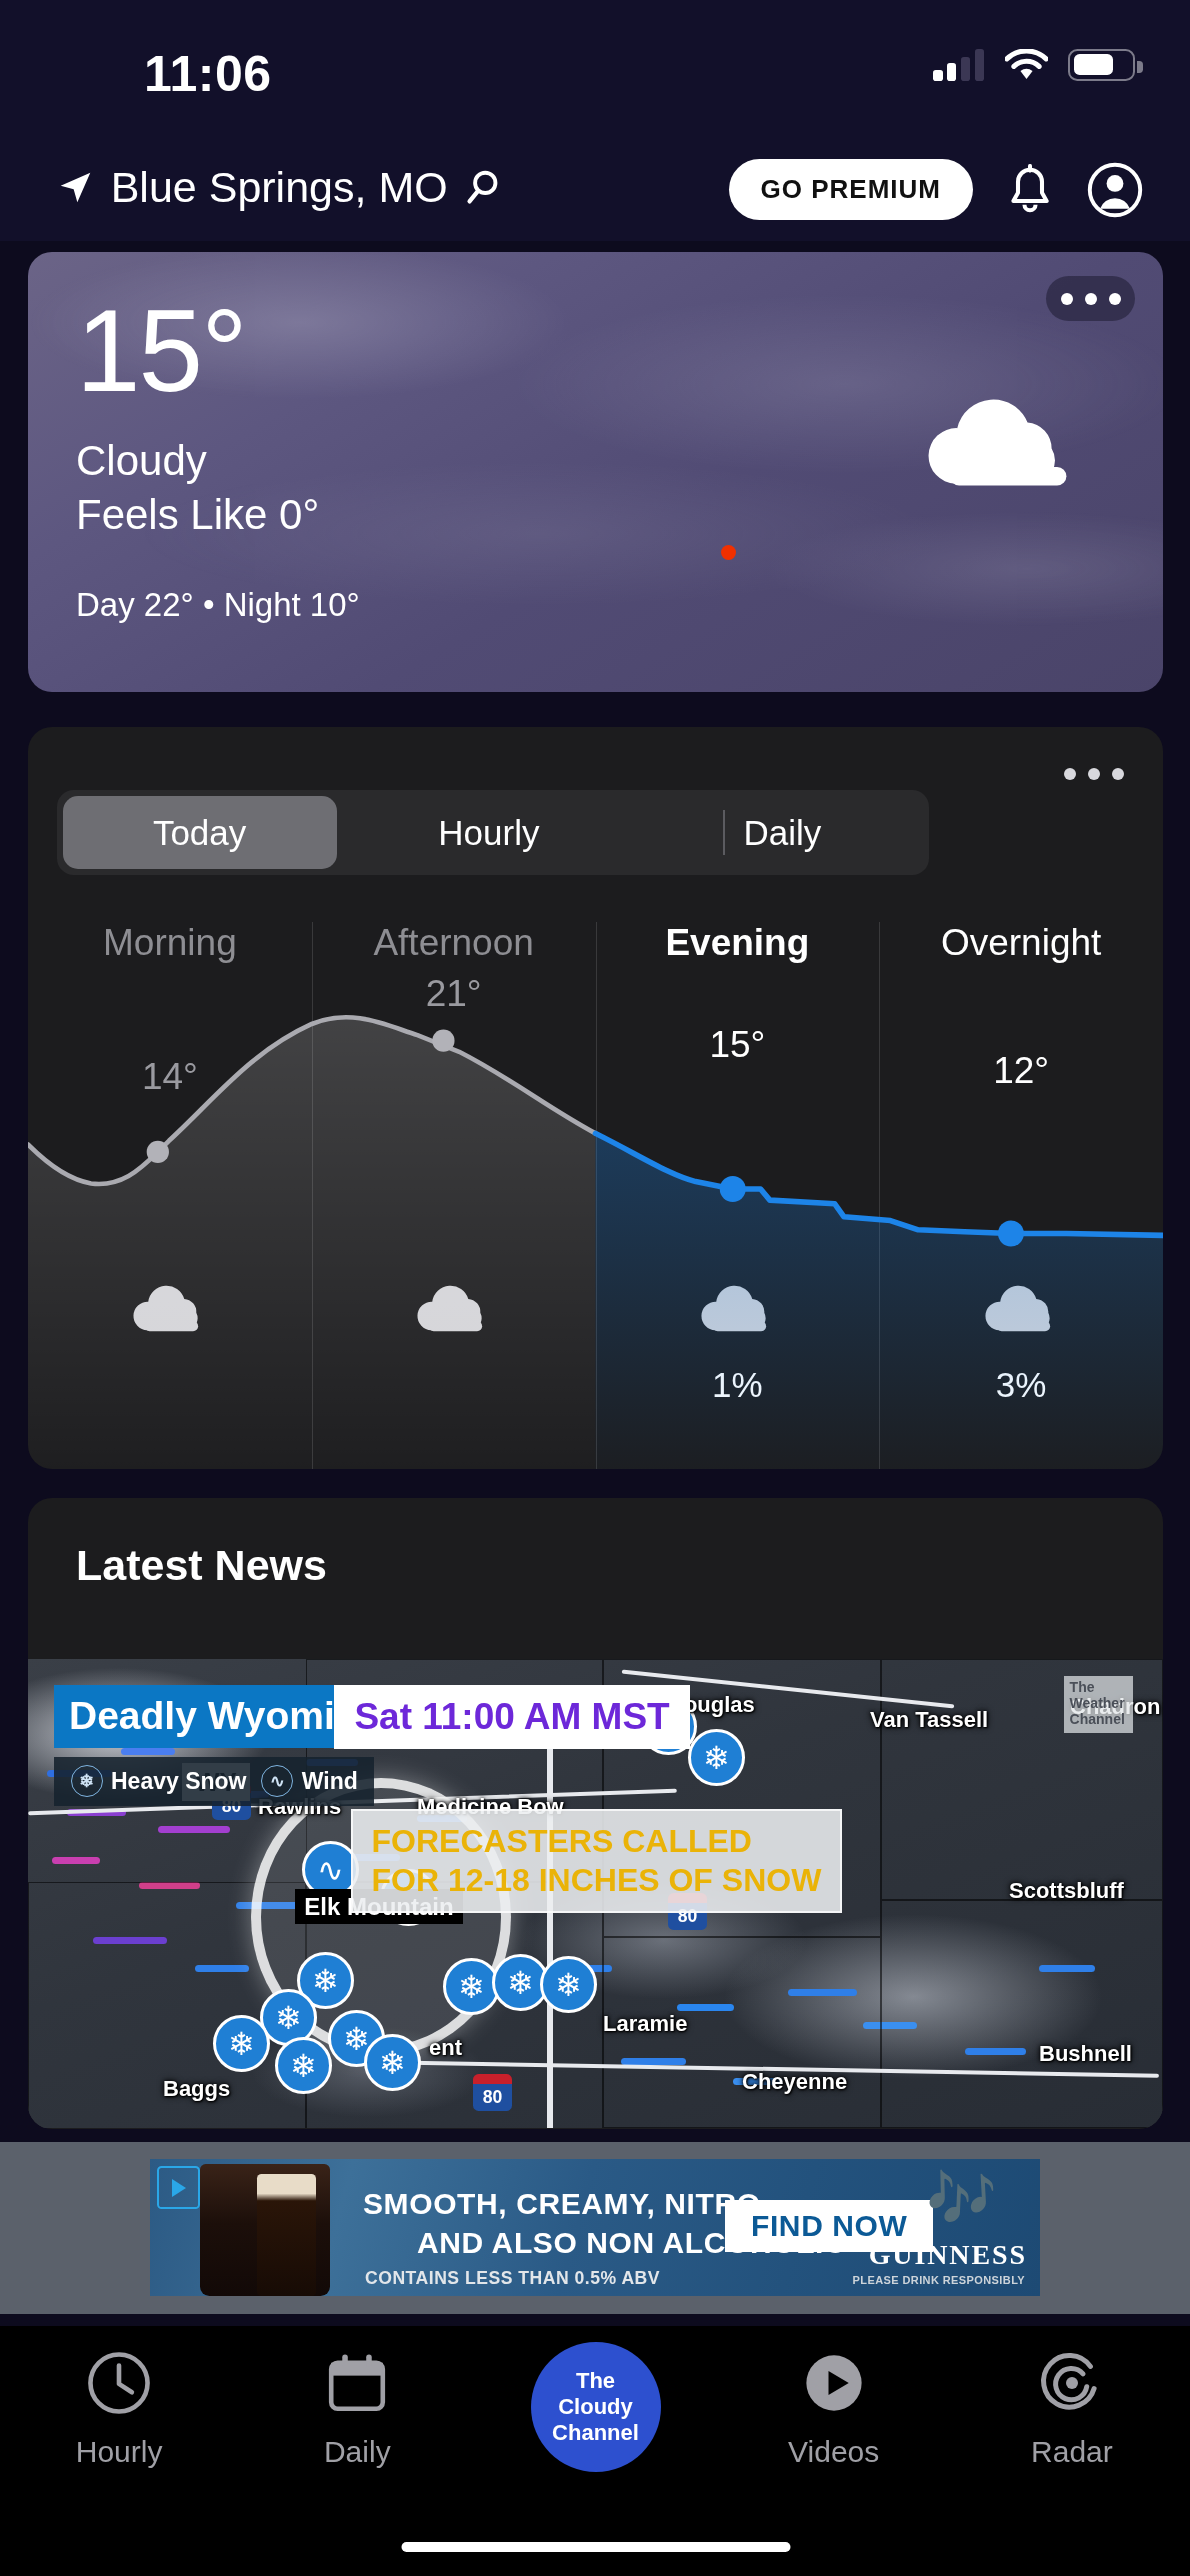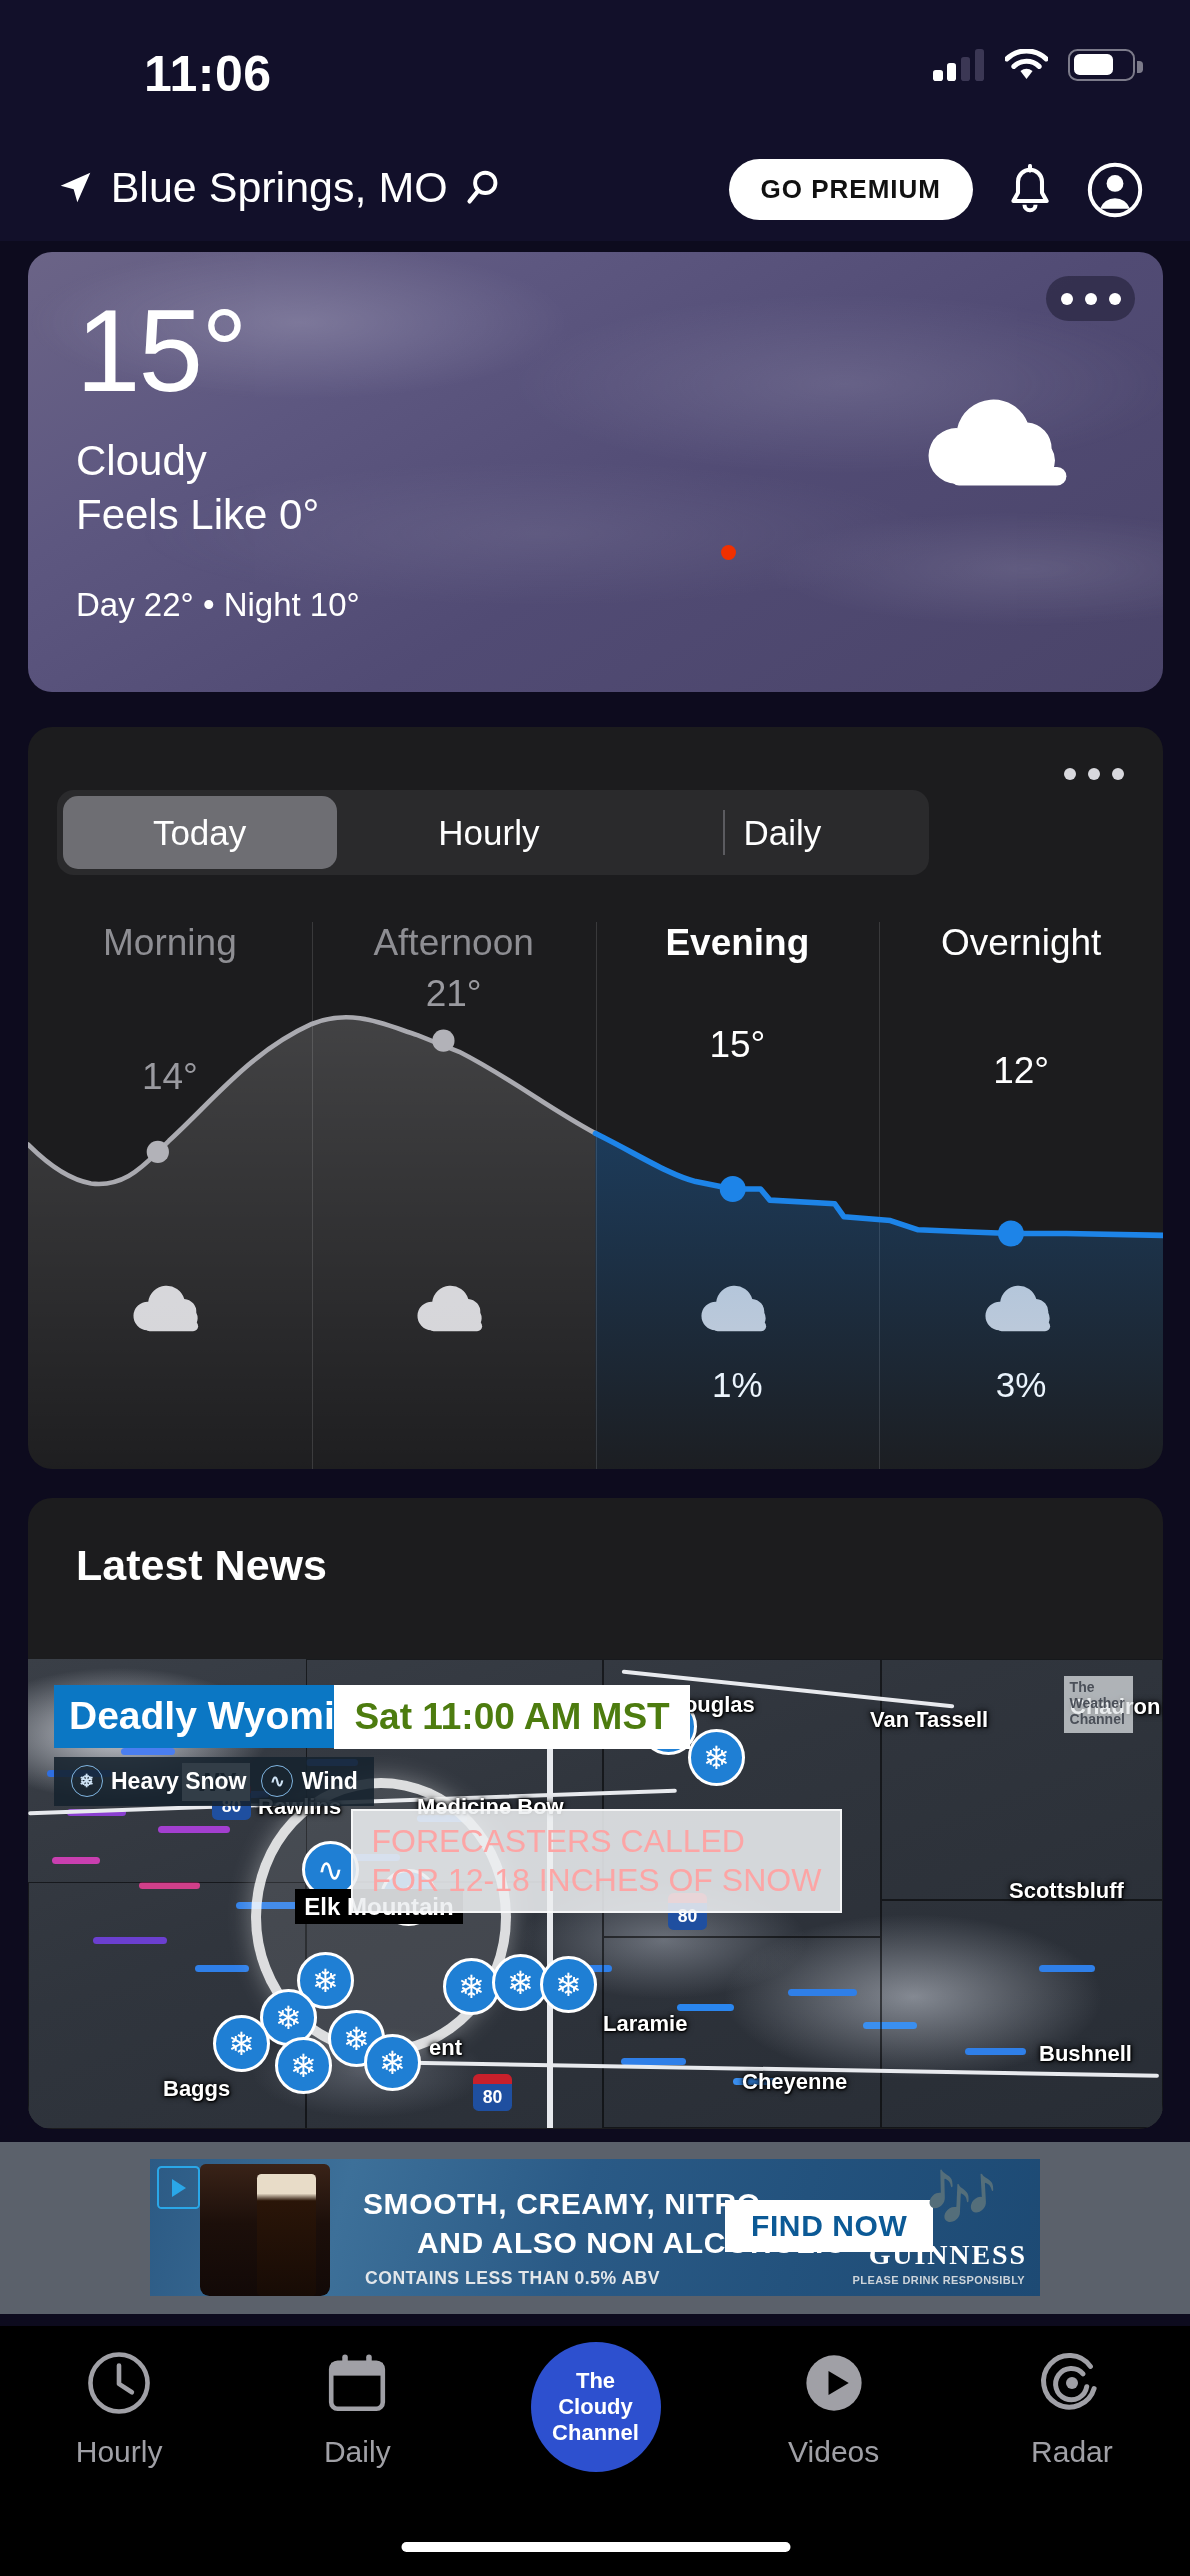--- a/index.html
+++ b/index.html
@@ -91,30 +91,30 @@
              border-top:10.2px solid #c8202b; color:#fff; font-size:17.6px; font-weight:700;
              display:flex; align-items:center; justify-content:center; line-height:1; }
   .snowpin { position:absolute; width:57px; height:57px; border-radius:50%; background:#1f7fd4;
              border:3.7px solid #fff; display:flex; align-items:center; justify-content:center;
              color:#fff; font-size:32px; }
   .magnify { position:absolute; left:223px; top:119px; width:260px; height:278px; border-radius:50%;
              border:10.2px solid rgba(255,255,255,.82); background:rgba(255,255,255,.10);
              box-shadow:0 0 24px rgba(255,255,255,.35); }
   .headline { position:absolute; left:26px; top:26px; background:#0b77c4; color:#fff;
               font-size:39px; font-weight:700; padding:9.3px 15px; white-space:nowrap; }
-  .timestamp { position:absolute; left:306px; top:26px; background:#fff; color:#4d7c0f;
+  .timestamp { position:absolute; left:306px; top:26px; background:#fff; color:#6d28d9;
                font-size:37px; font-weight:700; padding:11px 20.4px; white-space:nowrap; }
   .legend { position:absolute; left:26px; top:98px; background:rgba(22,34,46,.88); display:flex;
             align-items:center; gap:15px; padding:8.3px 16.7px; }
   .legend .li { display:flex; align-items:center; gap:8.3px; color:#fff; font-size:23px; font-weight:700; }
   .legend .lic { width:32px; height:32px; border-radius:50%; border:1.9px solid #7fb4e0; color:#cfe3f5;
                  display:flex; align-items:center; justify-content:center; font-size:17.6px; }
   .callout { position:absolute; left:323px; top:150px; background:rgba(236,238,240,.88);
              border:2.8px solid rgba(255,255,255,.75); padding:11px 18.5px; }
-  .callout div { color:#fca5a5; font-size:32px; font-weight:400; line-height:1.22; white-space:nowrap; }
+  .callout div { color:#eab308; font-size:32px; font-weight:700; line-height:1.22; white-space:nowrap; }
   .wmark { position:absolute; right:30px; top:16.7px; width:69px; height:57px; background:rgba(225,228,232,.72);
            color:#4a4f58; font-size:14px; font-weight:700; line-height:1.12; padding:4.6px 5.6px; }
   .elkbox { position:absolute; background:#000; color:#fff; font-size:24px; font-weight:700; padding:3.7px 9.3px; white-space:nowrap; }
   .wybox { position:absolute; background:#fff; color:#111; font-size:26px; font-weight:700; padding:3.7px 13px; }
 
   
   .adwrap { position:absolute; left:0; top:2142px; width:1191px; height:172px; background:#5b616b; }
   .ad { position:absolute; left:150px; top:16.7px; width:890px; height:137px; overflow:hidden;
         background:linear-gradient(105deg,#2c5a84 0%,#3d7099 22%,#2a5a86 48%,#23527d 72%,#1d4a74 100%); }
   .ad-pints { position:absolute; left:50px; top:5.6px; width:130px; height:132px;

